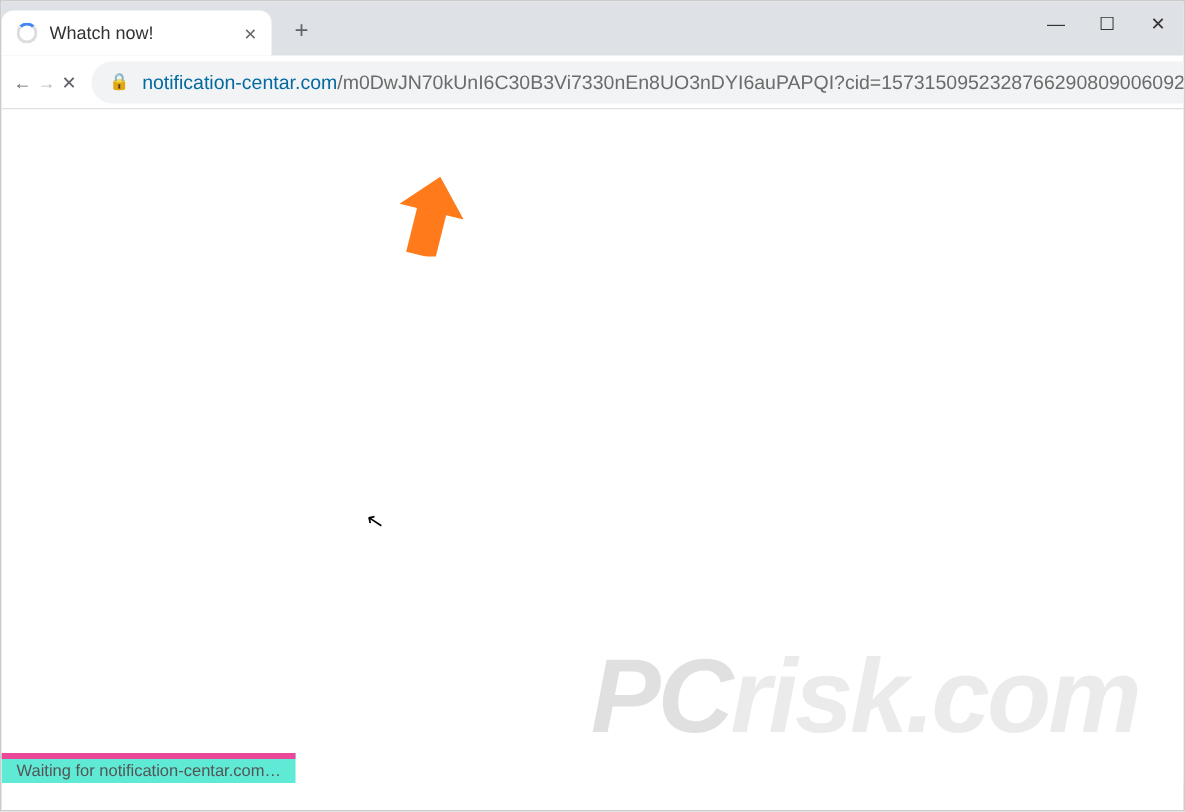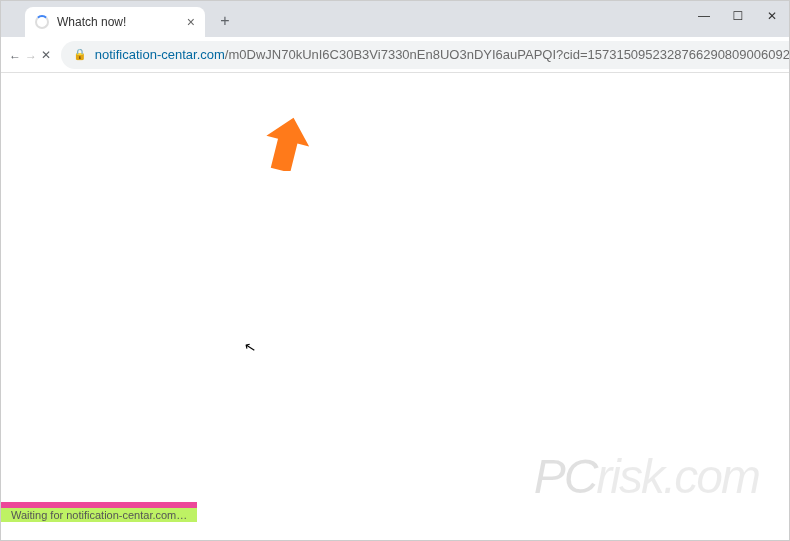--- a/index.html
+++ b/index.html
@@ -1,38 +1,38 @@
 <!DOCTYPE html>
 <html><head>
 <meta charset="utf-8">
 <style>
 *{margin:0;padding:0;box-sizing:border-box}
 body{width:790px;height:541px;font-family:"Segoe UI",Arial,sans-serif;font-size:12px;background:#fff;position:relative;overflow:hidden;border:1px solid #ccc}
-.tab-strip{height:36px;background:#dee1e6;display:flex;align-items:flex-end;padding-left:24px;position:relative}
+.tab-strip{height:36px;background:#dee1e6;display:flex;align-items:flex-end;padding-left:0;position:relative}
 .tab{background:#fff;height:30px;width:180px;border-radius:8px 8px 0 0;display:flex;align-items:center;padding:0 10px;gap:8px;font-size:12px;color:#333;margin-top:6px;position:relative}
 .spinner{width:14px;height:14px;border:2px solid #ddd;border-top:2px solid #4285f4;border-radius:50%}
 .tab-title{flex:1;white-space:nowrap;overflow:hidden;text-overflow:ellipsis}
 .tab-close{color:#666;font-size:14px;cursor:pointer}
 .new-tab{width:28px;height:28px;display:flex;align-items:center;justify-content:center;color:#5f6368;font-size:16px;margin-left:6px;margin-bottom:2px;border-radius:50%}
 .win-ctrl{position:absolute;right:0;top:0;display:flex;height:30px}
 .win-btn{width:34px;display:flex;align-items:center;justify-content:center;color:#333;font-size:12px}
 .toolbar{height:36px;background:#fff;border-bottom:1px solid #e0e0e0;display:flex;align-items:center;padding:0 8px;gap:4px}
 .nav-btn{width:28px;height:28px;display:flex;align-items:center;justify-content:center;border-radius:50%;color:#5f6368}
 .nav-btn.disabled{color:#bbb}
 .omnibox{flex:1;height:28px;background:#f1f3f4;border-radius:14px;display:flex;align-items:center;padding:0 12px;gap:8px;margin:0 6px}
 .lock-ico{color:#5f6368;font-size:11px}
 .url-text{flex:1;font-size:13px;color:#6b6b6b;white-space:nowrap;overflow:hidden;text-overflow:ellipsis}
 .url-text .domain{color:#0369a1}
 .ext-ico{width:18px;height:18px;border-radius:50%;background:#ff5722}
 .content{height:449px;background:#fff;position:relative}
 .arrow{position:absolute;left:264px;top:44px}
 .cursor{position:absolute;left:243px;top:266px;font-size:14px;color:#000;transform:rotate(-12deg)}
-.watermark{position:absolute;right:30px;bottom:18px;font-family:Arial,sans-serif;font-size:48px;font-weight:400;font-style:italic;color:rgba(0,0,0,.08);letter-spacing:-2px}
+.watermark{position:absolute;right:30px;bottom:18px;font-family:Arial,sans-serif;font-size:70px;font-weight:700;font-style:italic;color:rgba(0,0,0,.08);letter-spacing:-2px}
 .watermark .pc{color:rgba(0,0,0,.12)}
-.status-bar{position:absolute;left:0;bottom:0;height:20px;background:#bef264;padding:0 10px;display:flex;align-items:center;font-size:11px;color:#555;border-top:6px solid #ec4899;max-width:220px;white-space:nowrap;overflow:hidden;text-overflow:ellipsis}
+.status-bar{position:absolute;left:0;bottom:0;height:20px;background:#5eead4;padding:0 10px;display:flex;align-items:center;font-size:11px;color:#555;border-top:4px solid #ec4899;max-width:220px;white-space:nowrap;overflow:hidden;text-overflow:ellipsis}
 </style>
 </head>
 <body>
 
 <div class="tab-strip">
   <div class="tab">
     <span class="spinner"></span>
     <span class="tab-title">Whatch now!</span>
     <span class="tab-close">×</span>
   </div>

